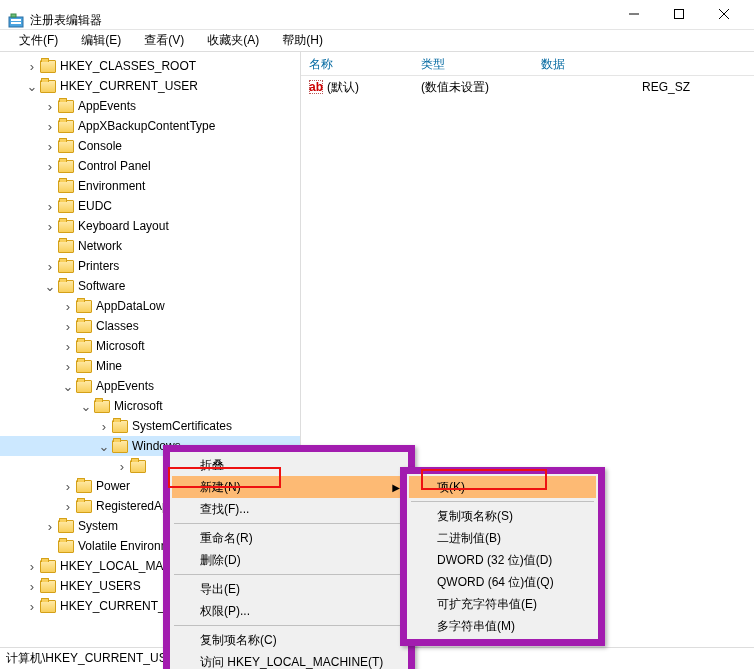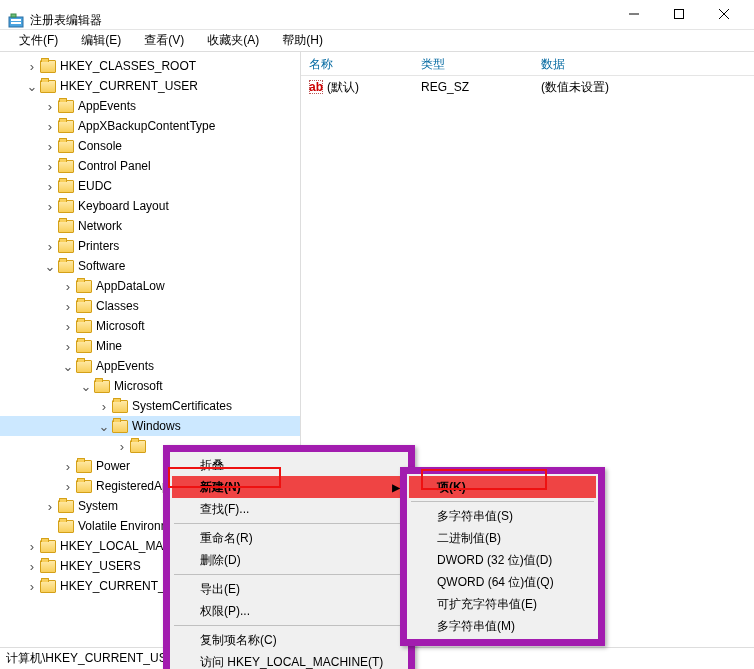--- a/index.html
+++ b/index.html
@@ -21,21 +21,21 @@
 .folder::before { content: ""; position: absolute; top: -3px; left: 0; width: 6px; height: 3px; background: #f8cf5c; border: 1px solid #d4a017; border-bottom: none; border-radius: 1px 1px 0 0; }
 .tree-row.selected { background: #cce8ff; }
 .tree-row.selected .label { background: #cce8ff; }
 .lv-header { display: flex; height: 24px; border-bottom: 1px solid #e5e5e5; }
 .lv-header .col { padding: 4px 8px; color: #0369a1; }
 .lv-row { display: flex; height: 22px; align-items: center; }
 .lv-row .cell { padding: 2px 8px; }
 .ab-icon { width: 14px; height: 14px; border: 1px dotted #b55; color: #c00; font-size: 12px; display: inline-flex; align-items: center; justify-content: center; margin-right: 4px; font-weight: bold; }
 .ctxmenu { position: absolute; background: #f0f0f0; border: 7px solid #a21caf; box-shadow: 2px 2px 4px rgba(0,0,0,0.3); padding: 2px; }
 .ctxmenu .ci { height: 22px; display: flex; align-items: center; padding: 0 20px 0 28px; position: relative; white-space: nowrap; }
-.ctxmenu .ci.hover { background: #ef4444; font-weight: bold; }
+.ctxmenu .ci.hover { background: #fdba74; }
 .ctxmenu .ci .arrow { position: absolute; right: 6px; font-size: 10px; }
 .ctxmenu .sep { height: 1px; background: #c0c0c0; margin: 3px 2px; }
 .redbox { position: absolute; border: 2px solid #e11; pointer-events: none; }
 .col1 { width: 112px; }
 .col2 { width: 120px; }
 .col3 { flex: 1; }
 </style>
 </head>
 <body>
 
@@ -108,20 +108,26 @@
         <span class="label">Console</span>
       </div>
       <div class="tree-row">
         <span class="sp" style="width: 42px;"></span>
         <span class="tw">›</span>
         <span class="folder"></span>
         <span class="label">Control Panel</span>
       </div>
       <div class="tree-row">
         <span class="sp" style="width: 42px;"></span>
+        <span class="tw"></span>
+        <span class="folder"></span>
+        <span class="label">Environment</span>
+      </div>
+      <div class="tree-row">
+        <span class="sp" style="width: 42px;"></span>
         <span class="tw">›</span>
         <span class="folder"></span>
         <span class="label">EUDC</span>
       </div>
       <div class="tree-row">
         <span class="sp" style="width: 42px;"></span>
         <span class="tw">›</span>
         <span class="folder"></span>
         <span class="label">Keyboard Layout</span>
       </div>
@@ -241,22 +247,22 @@
       </div>
     </div>
   <div class="listview">
     <div class="lv-header">
       <div class="col col1">名称</div>
       <div class="col col2">类型</div>
       <div class="col col3">数据</div>
     </div>
     <div class="lv-row">
       <div class="cell col1"><span class="ab-icon">ab</span><span>(默认)</span></div>
+      <div class="cell col3">(数值未设置)</div>
       <div class="cell col2">REG_SZ</div>
-      <div class="cell col3">(数值未设置)</div>
     </div>
   </div>
 </div>
 
 <div class="statusbar">
   <span>计算机\HKEY_CURRENT_US</span>
 </div>
 
 <div class="ctxmenu" style="left:163px; top:445px; width:252px;">
   <div class="ci">折叠</div>
@@ -272,21 +278,21 @@
   <div class="ci">导出(E)</div>
   <div class="ci">权限(P)...</div>
   <div class="sep"></div>
   <div class="ci">复制项名称(C)</div>
   <div class="ci">访问 HKEY_LOCAL_MACHINE(T)</div>
 </div>
 
 <div class="ctxmenu" style="left:400px; top:467px; width:205px;">
   <div class="ci hover">项(K)</div>
   <div class="sep"></div>
-  <div class="ci">多字符串值(S)</div>
+  <div class="ci">复制项名称(S)</div>
   <div class="ci">二进制值(B)</div>
   <div class="ci">DWORD (32 位)值(D)</div>
   <div class="ci">QWORD (64 位)值(Q)</div>
   <div class="ci">可扩充字符串值(E)</div>
   <div class="ci">多字符串值(M)</div>
 </div>
 
 <div class="redbox" style="left:168px; top:467px; width:113px; height:21px;"></div>
 <div class="redbox" style="left:421px; top:469px; width:126px; height:21px;"></div>
 

